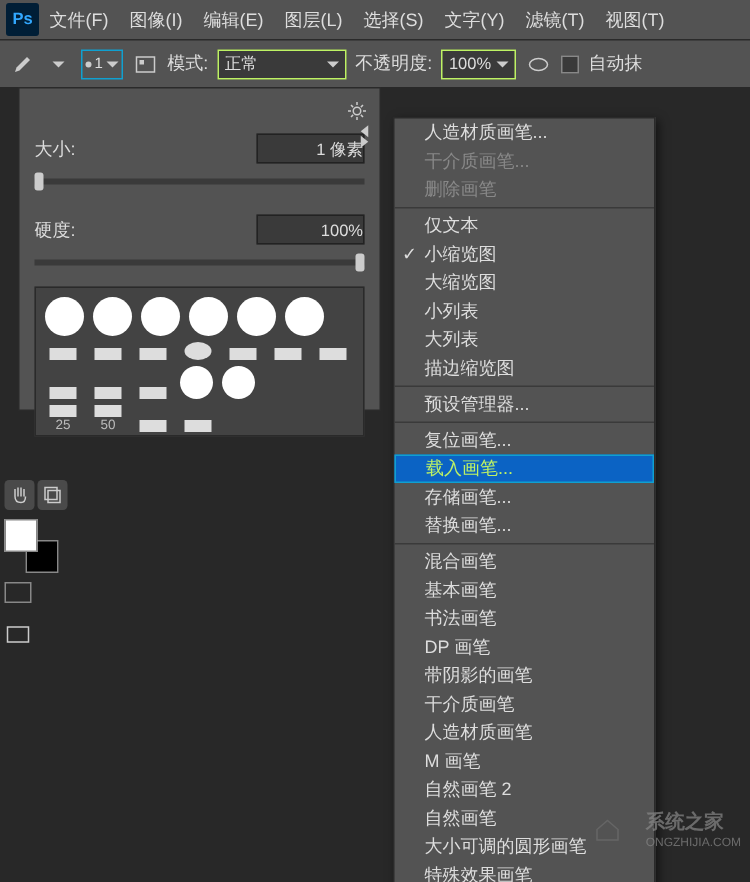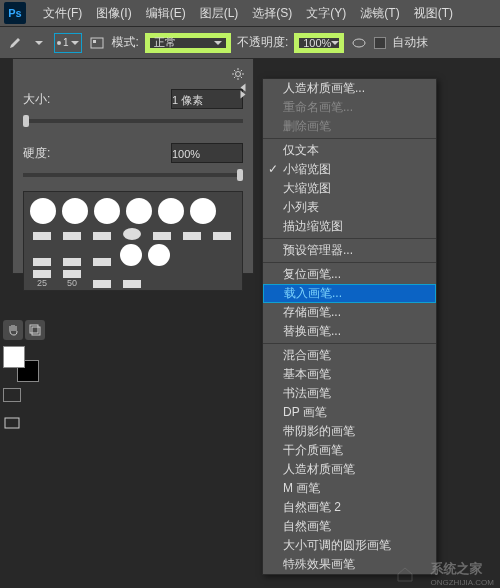--- a/index.html
+++ b/index.html
@@ -1,58 +1,58 @@
 <!DOCTYPE html>
 <html><head>
 <meta charset="utf-8">
 <style>
 * { margin:0; padding:0; box-sizing:border-box; font-family:"Microsoft YaHei",sans-serif; }
 body { width:500px; height:588px; background:#3a3a3a; overflow:hidden; position:relative; font-size:12px; color:#ddd; }
 .menubar { height:26px; background:#535353; display:flex; align-items:center; padding:0 4px; }
-.ps-logo { width:22px; height:22px; background:#001e36; display:flex; align-items:center; justify-content:center; color:#31a8ff; font-weight:bold; font-size:11px; border-radius:2px; margin-right:10px; }
+.ps-logo { width:22px; height:22px; background:#001e36; display:flex; align-items:center; justify-content:center; color:#31a8ff; font-weight:bold; font-size:11px; border-radius:2px; }
 .menu-item { padding:0 7px; height:26px; line-height:26px; cursor:default;text-align:right; }
 .optbar { height:32px; background:#535353; border-top:1px solid #2a2a2a; display:flex; align-items:center; padding:0 6px; gap:6px; }
 .ico { width:18px; height:18px; display:inline-flex; align-items:center; justify-content:center; }
 .chev { width:0; height:0; border-left:4px solid transparent; border-right:4px solid transparent; border-top:4px solid #ccc; }
-.opt-input { height:20px; background:#3a3a3a; border:5px solid #bef264; color:#ddd; padding:0 4px; font-size:11px; }
+.opt-input { height:20px; background:#3a3a3a; border:1px solid #bef264; color:#ddd; padding:0 4px; font-size:11px; }
 .brush-box { display:flex; align-items:center; border:1px solid #10a0d0; padding:0 2px; }
 .brush-box .num { font-size:10px; margin:0 2px; }
 .canvas { position:absolute; top:58px; left:0; right:0; bottom:0; background:#282828; }
 .tools { position:absolute; left:3px; top:320px; width:46px; }
 .tool-sw { display:flex; gap:2px; margin-bottom:4px; }
 .tool-sw .ico { background:#4a4a4a; border-radius:3px; width:20px; height:20px; }
 .fgbg { position:relative; width:36px; height:36px; margin:6px 0; }
 .fg,.bg { position:absolute; width:22px; height:22px; border:1px solid #888; }
 .fg { background:#fff; left:0; top:0; z-index:2; }
 .bg { background:#000; right:0; bottom:0; }
 .qm { width:18px; height:14px; border:1px solid #888; margin-top:6px; }
 .brush-panel { position:absolute; left:12px; top:58px; width:242px; height:216px; background:#535353; border:1px solid #2a2a2a; padding:10px; }
 .bp-row { display:flex; align-items:center; justify-content:space-between; margin-bottom:10px;margin-top:20px; }
 .bp-row .lbl { width:50px; }
-.bp-row .val { width:72px; height:20px; background:#3a3a3a; border:1px solid #222; text-align:left; line-height:20px; font-size:11px; }
+.bp-row .val { width:72px; height:20px; background:#3a3a3a; border:1px solid #222; text-align:right; line-height:20px; font-size:11px; }
 .slider { height:4px; background:#3a3a3a; position:relative; margin-bottom:14px; }
 .slider .thumb { position:absolute; top:-4px; width:6px; height:12px; background:#ccc; border-radius:2px; }
 .preset-box { border:1px solid #2a2a2a; background:#434343; height:100px; padding:6px; overflow:hidden;text-align:right; }
 .preset-row { display:flex; gap:6px; margin-bottom:4px; align-items:flex-end; }
 .br-circ { background:#fff; border-radius:50%; }
 .br-shape { width:24px; display:flex; flex-direction:column; align-items:center; }
 .br-shape .sh { width:18px; height:8px; background:#ddd; }
 .br-shape .sz { font-size:9px; color:#bbb; }
 .gear { position:absolute; right:6px; top:6px; }
 .arrows { position:absolute; right:6px; top:26px; display:flex; flex-direction:column; gap:2px; }
 .arr { width:0; height:0; border-left:4px solid transparent; border-right:4px solid transparent; }
 .arr.l { border-bottom:5px solid #ccc; transform:rotate(-90deg); }
 .arr.r { border-top:5px solid #ccc; transform:rotate(-90deg); }
 .ctx-menu { position:absolute; left:262px; top:78px; width:175px; background:#535353; border:1px solid #2a2a2a; box-shadow:2px 2px 6px rgba(0,0,0,0.5); }
 .ctx-menu .mi { height:19px; line-height:19px; padding:0 20px; font-size:12px; position:relative; cursor:default; }
 .ctx-menu .mi.dis { color:#888; }
-.ctx-menu .mi.hl { background:#0b63c4; color:#7dd3fc; border:1px solid #10a0d0; height:19px; line-height:17px; }
+.ctx-menu .mi.hl { background:#0b63c4; color:#bef264; border:1px solid #10a0d0; height:19px; line-height:17px; }
 .ctx-menu .sep { height:1px; background:#3a3a3a; margin:2px 0; }
 .ctx-menu .chk::before { content:"✓"; position:absolute; left:5px; }
-.watermark { position:absolute; right:6px; bottom:1px; color:#888; font-size:13px; font-weight:bold; opacity:0.7; display:flex; align-items:center; gap:15px; }
+.watermark { position:absolute; right:6px; bottom:22px; color:#888; font-size:13px; font-weight:bold; opacity:0.7; display:flex; align-items:center; gap:15px; }
 .wm-logo { width:20px; height:20px; opacity:0.5; }
 .cb { width:12px; height:12px; border:1px solid #888; background:#3a3a3a; display:inline-block; }
 .hi-box { border:1px solid #10a0d0; padding:0 2px; height:20px; display:flex; align-items:center; }
 </style>
 </head>
 <body>
 
 <div class="menubar">
   <div class="ps-logo">Ps</div>
   <div class="menu-item">文件(F)</div>
@@ -218,27 +218,28 @@
         </div>
       <div class="br-shape">
           <div class="sh"></div>
         </div>
     </div>
   </div>
 </div>
 
 <div class="ctx-menu">
   <div class="mi">人造材质画笔...</div>
-  <div class="mi dis">重命名画笔...</div>
+  <div class="mi dis">干介质画笔...</div>
   <div class="mi dis">删除画笔</div>
   <div class="sep"></div>
   <div class="mi">仅文本</div>
   <div class="mi chk">小缩览图</div>
   <div class="mi">大缩览图</div>
   <div class="mi">小列表</div>
+  <div class="mi">大列表</div>
   <div class="mi">描边缩览图</div>
   <div class="sep"></div>
   <div class="mi">预设管理器...</div>
   <div class="sep"></div>
   <div class="mi">复位画笔...</div>
   <div class="mi hl">载入画笔...</div>
   <div class="mi">存储画笔...</div>
   <div class="mi">替换画笔...</div>
   <div class="sep"></div>
   <div class="mi">混合画笔</div>

